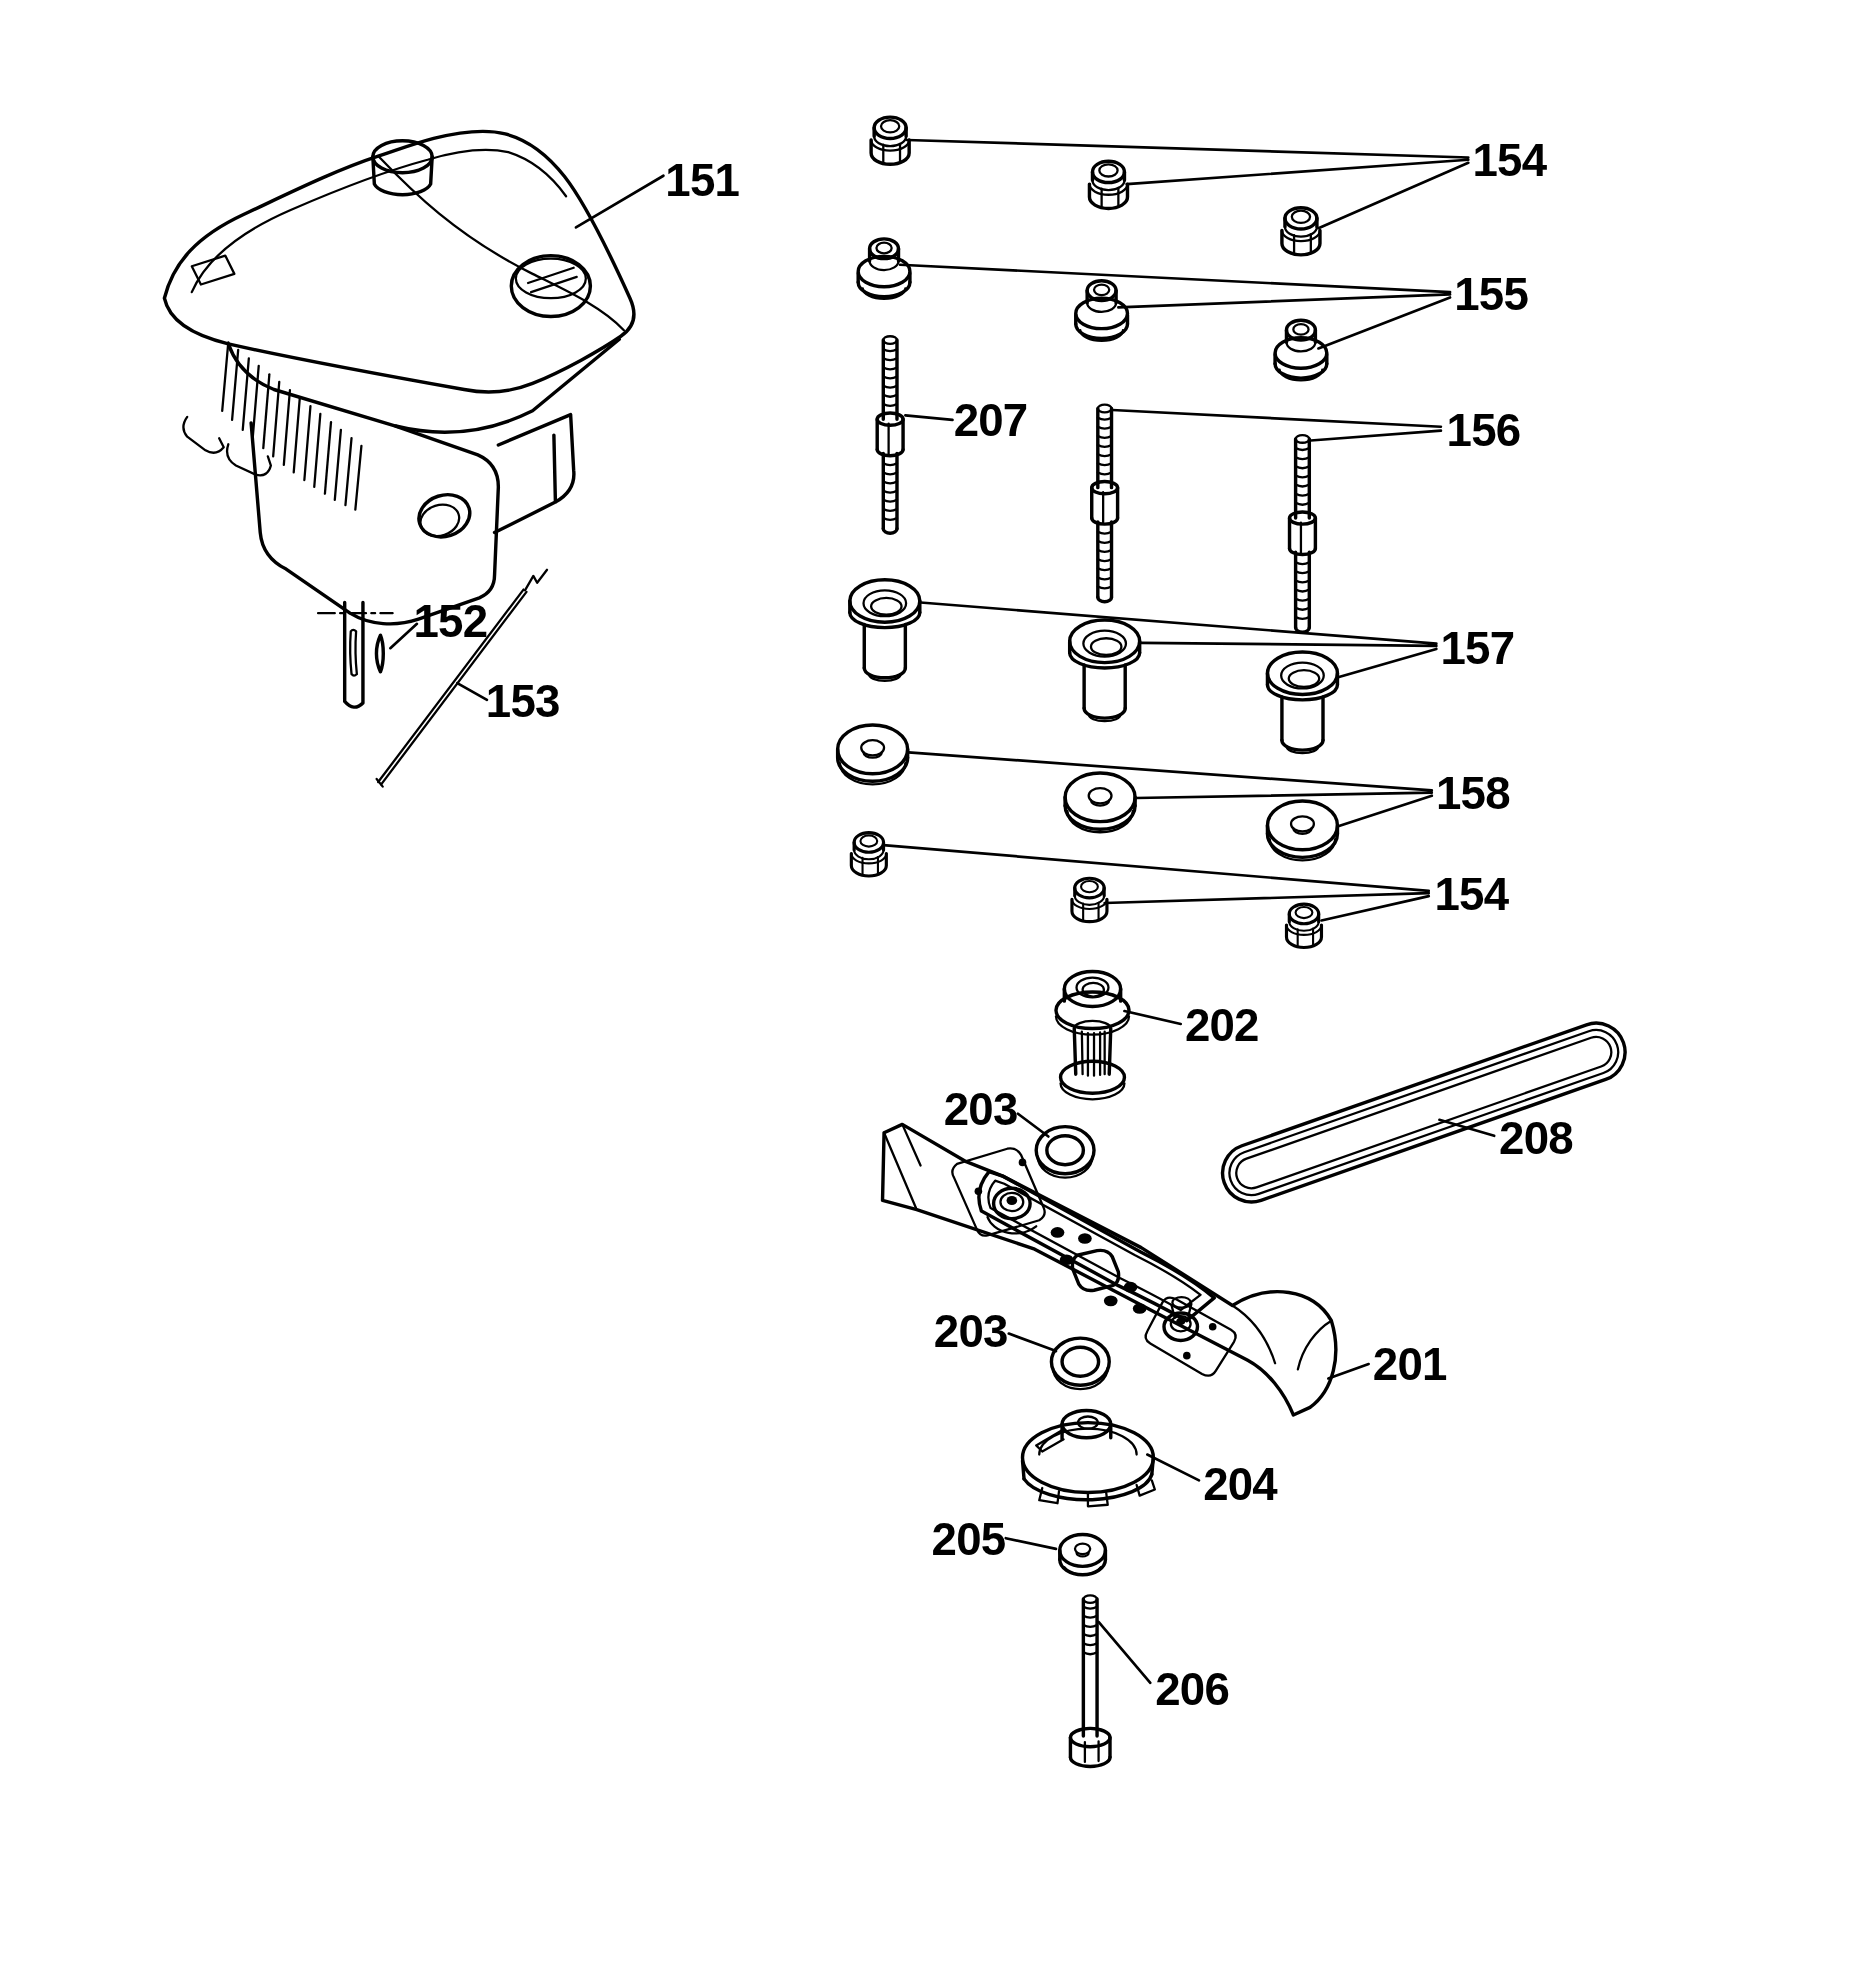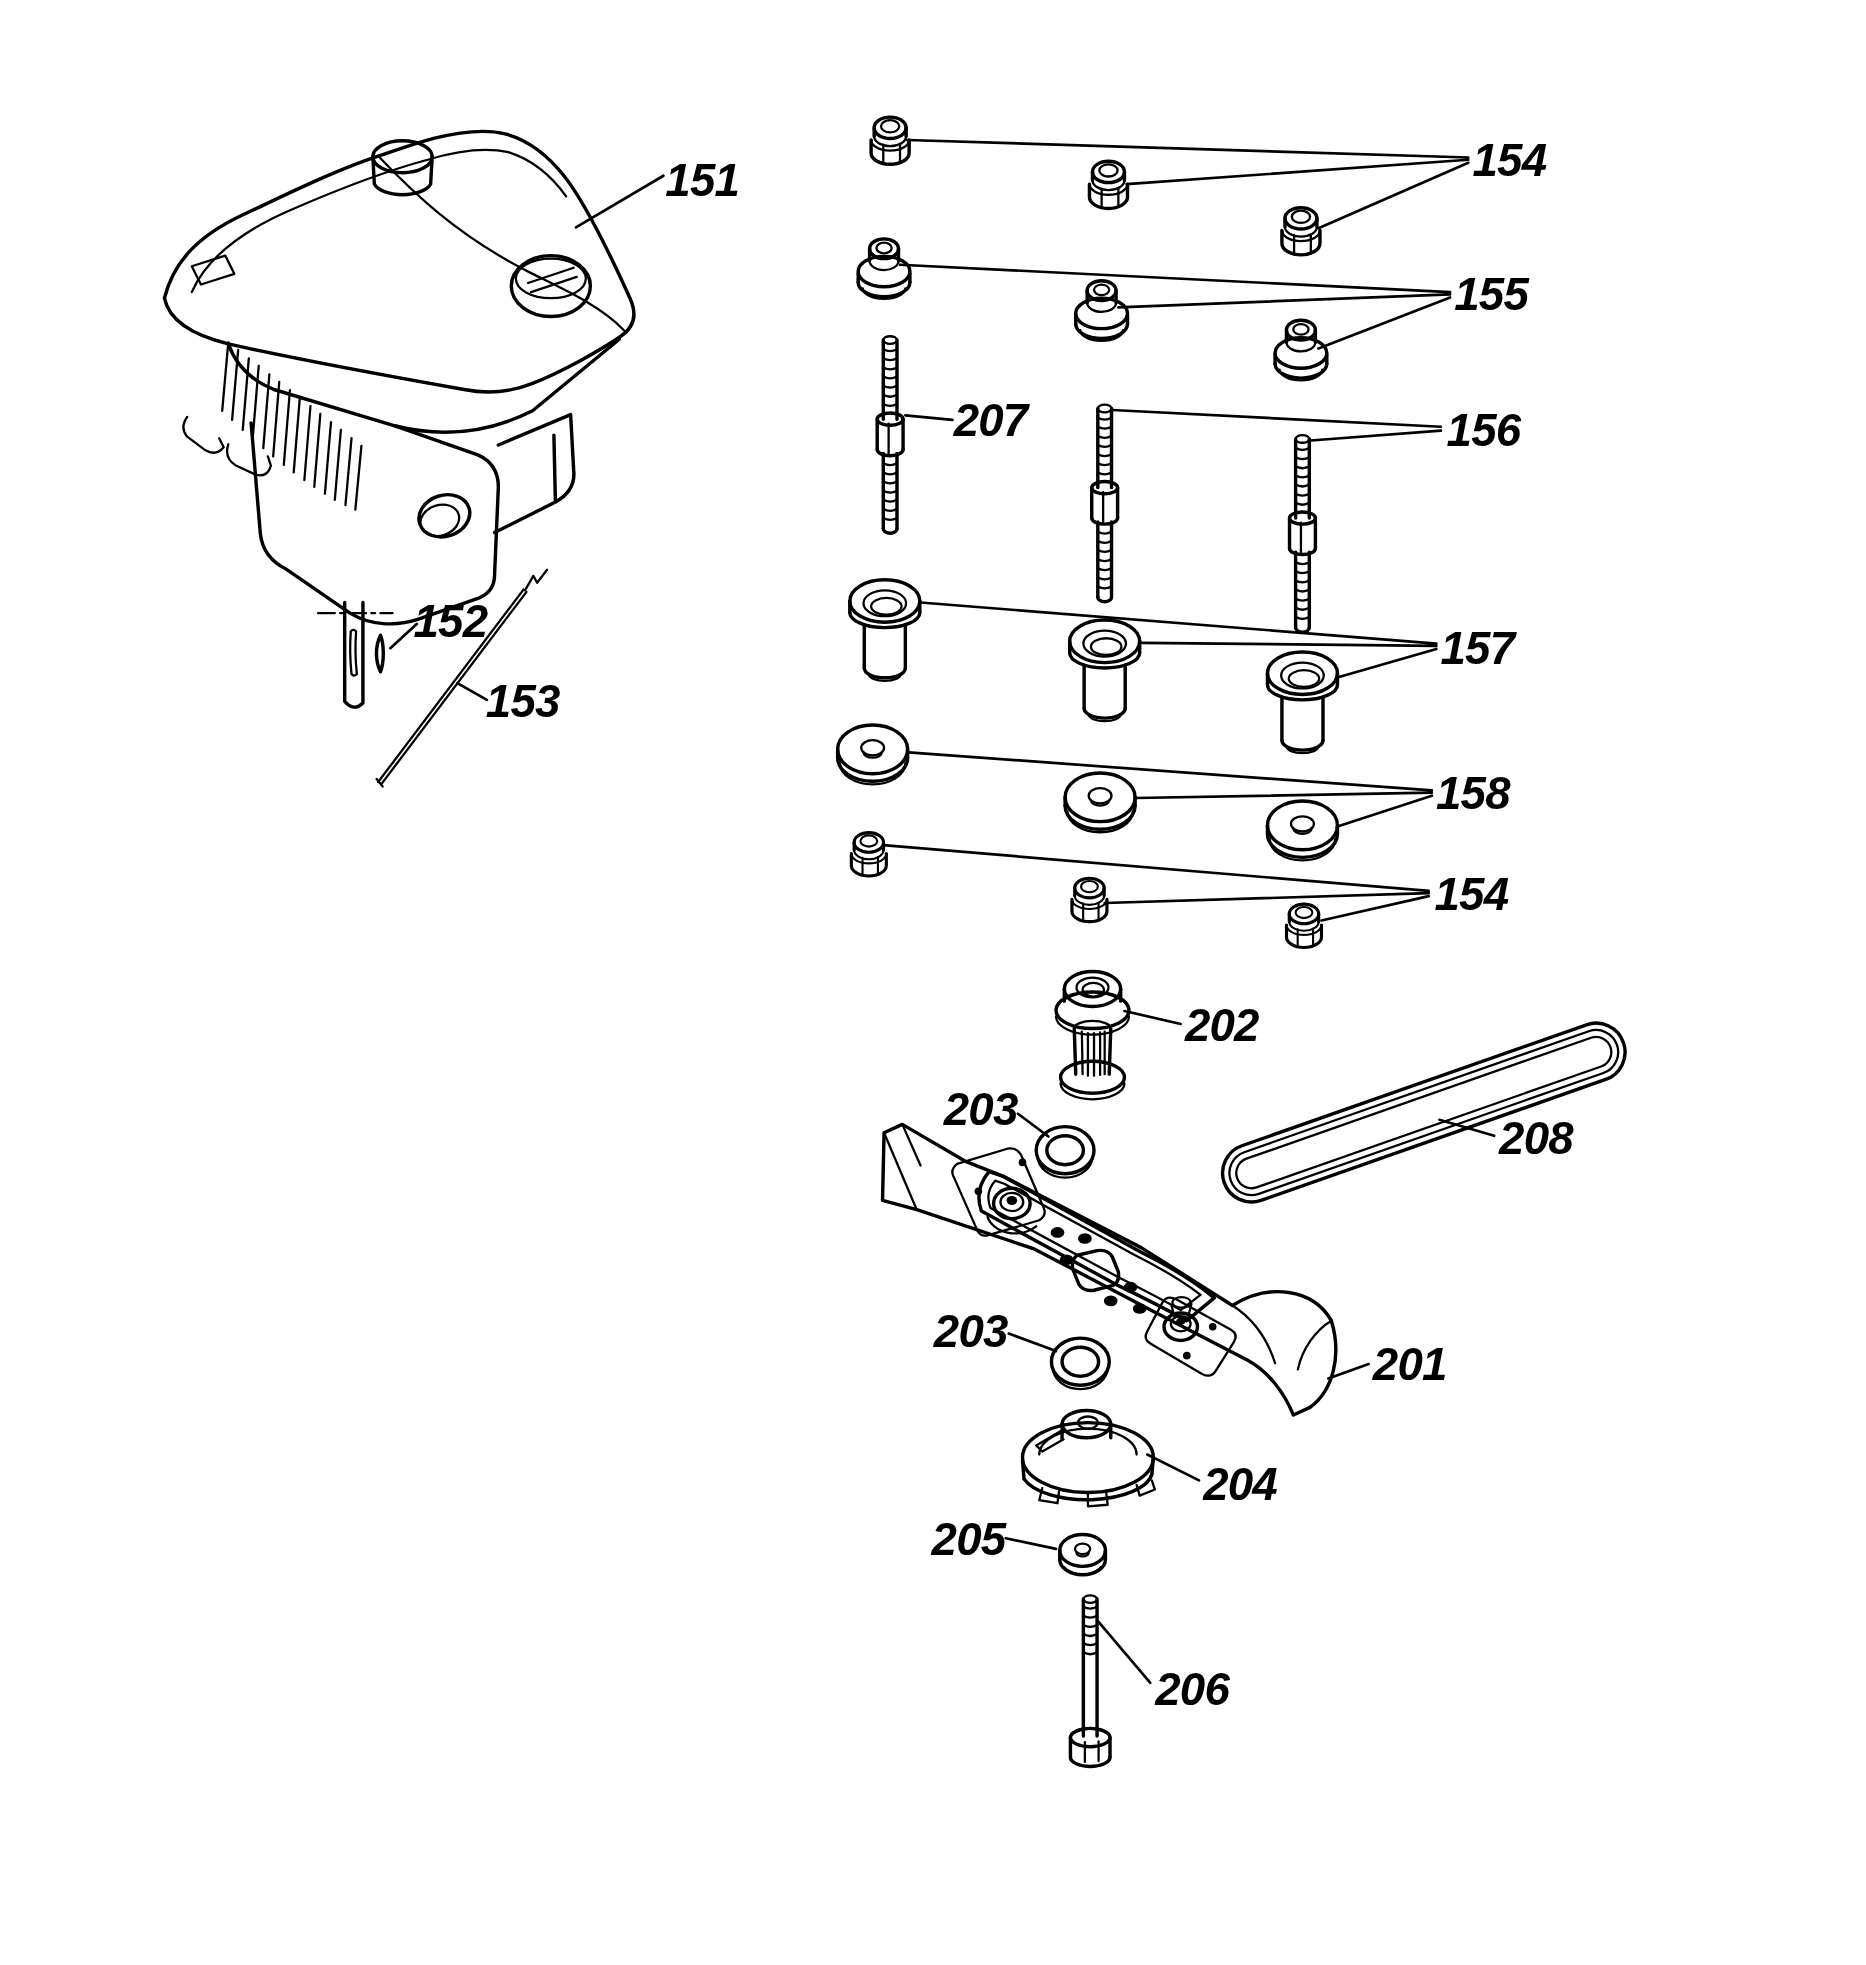--- a/index.html
+++ b/index.html
@@ -2,21 +2,20 @@
 <html style="font-size:12px"><head>
 <meta charset="utf-8">
 <style>
   html,body{margin:0;padding:0;background:#ffffff;}
   .stage{
     position:relative;
     width:1867px;height:1965px;
     background:#ffffff;
     font-family:"Liberation Sans", sans-serif;
     overflow:hidden;
-    font-style:italic;
   }
   svg{position:absolute;left:0;top:0;}
   .ln{stroke:#000000;fill:none;stroke-width:4.5;stroke-linecap:round;stroke-linejoin:round;}
   .ln2{stroke:#000000;fill:none;stroke-width:3;stroke-linecap:round;stroke-linejoin:round;}
   .leader{stroke:#000000;fill:none;stroke-width:3.5;stroke-linecap:round;}
   .fillhole{fill:#000000;stroke:none;}
   .callout{
     font-family:"Liberation Sans", sans-serif;
     font-weight:bold;font-size:60px;letter-spacing:-1px;
     fill:#000000;

